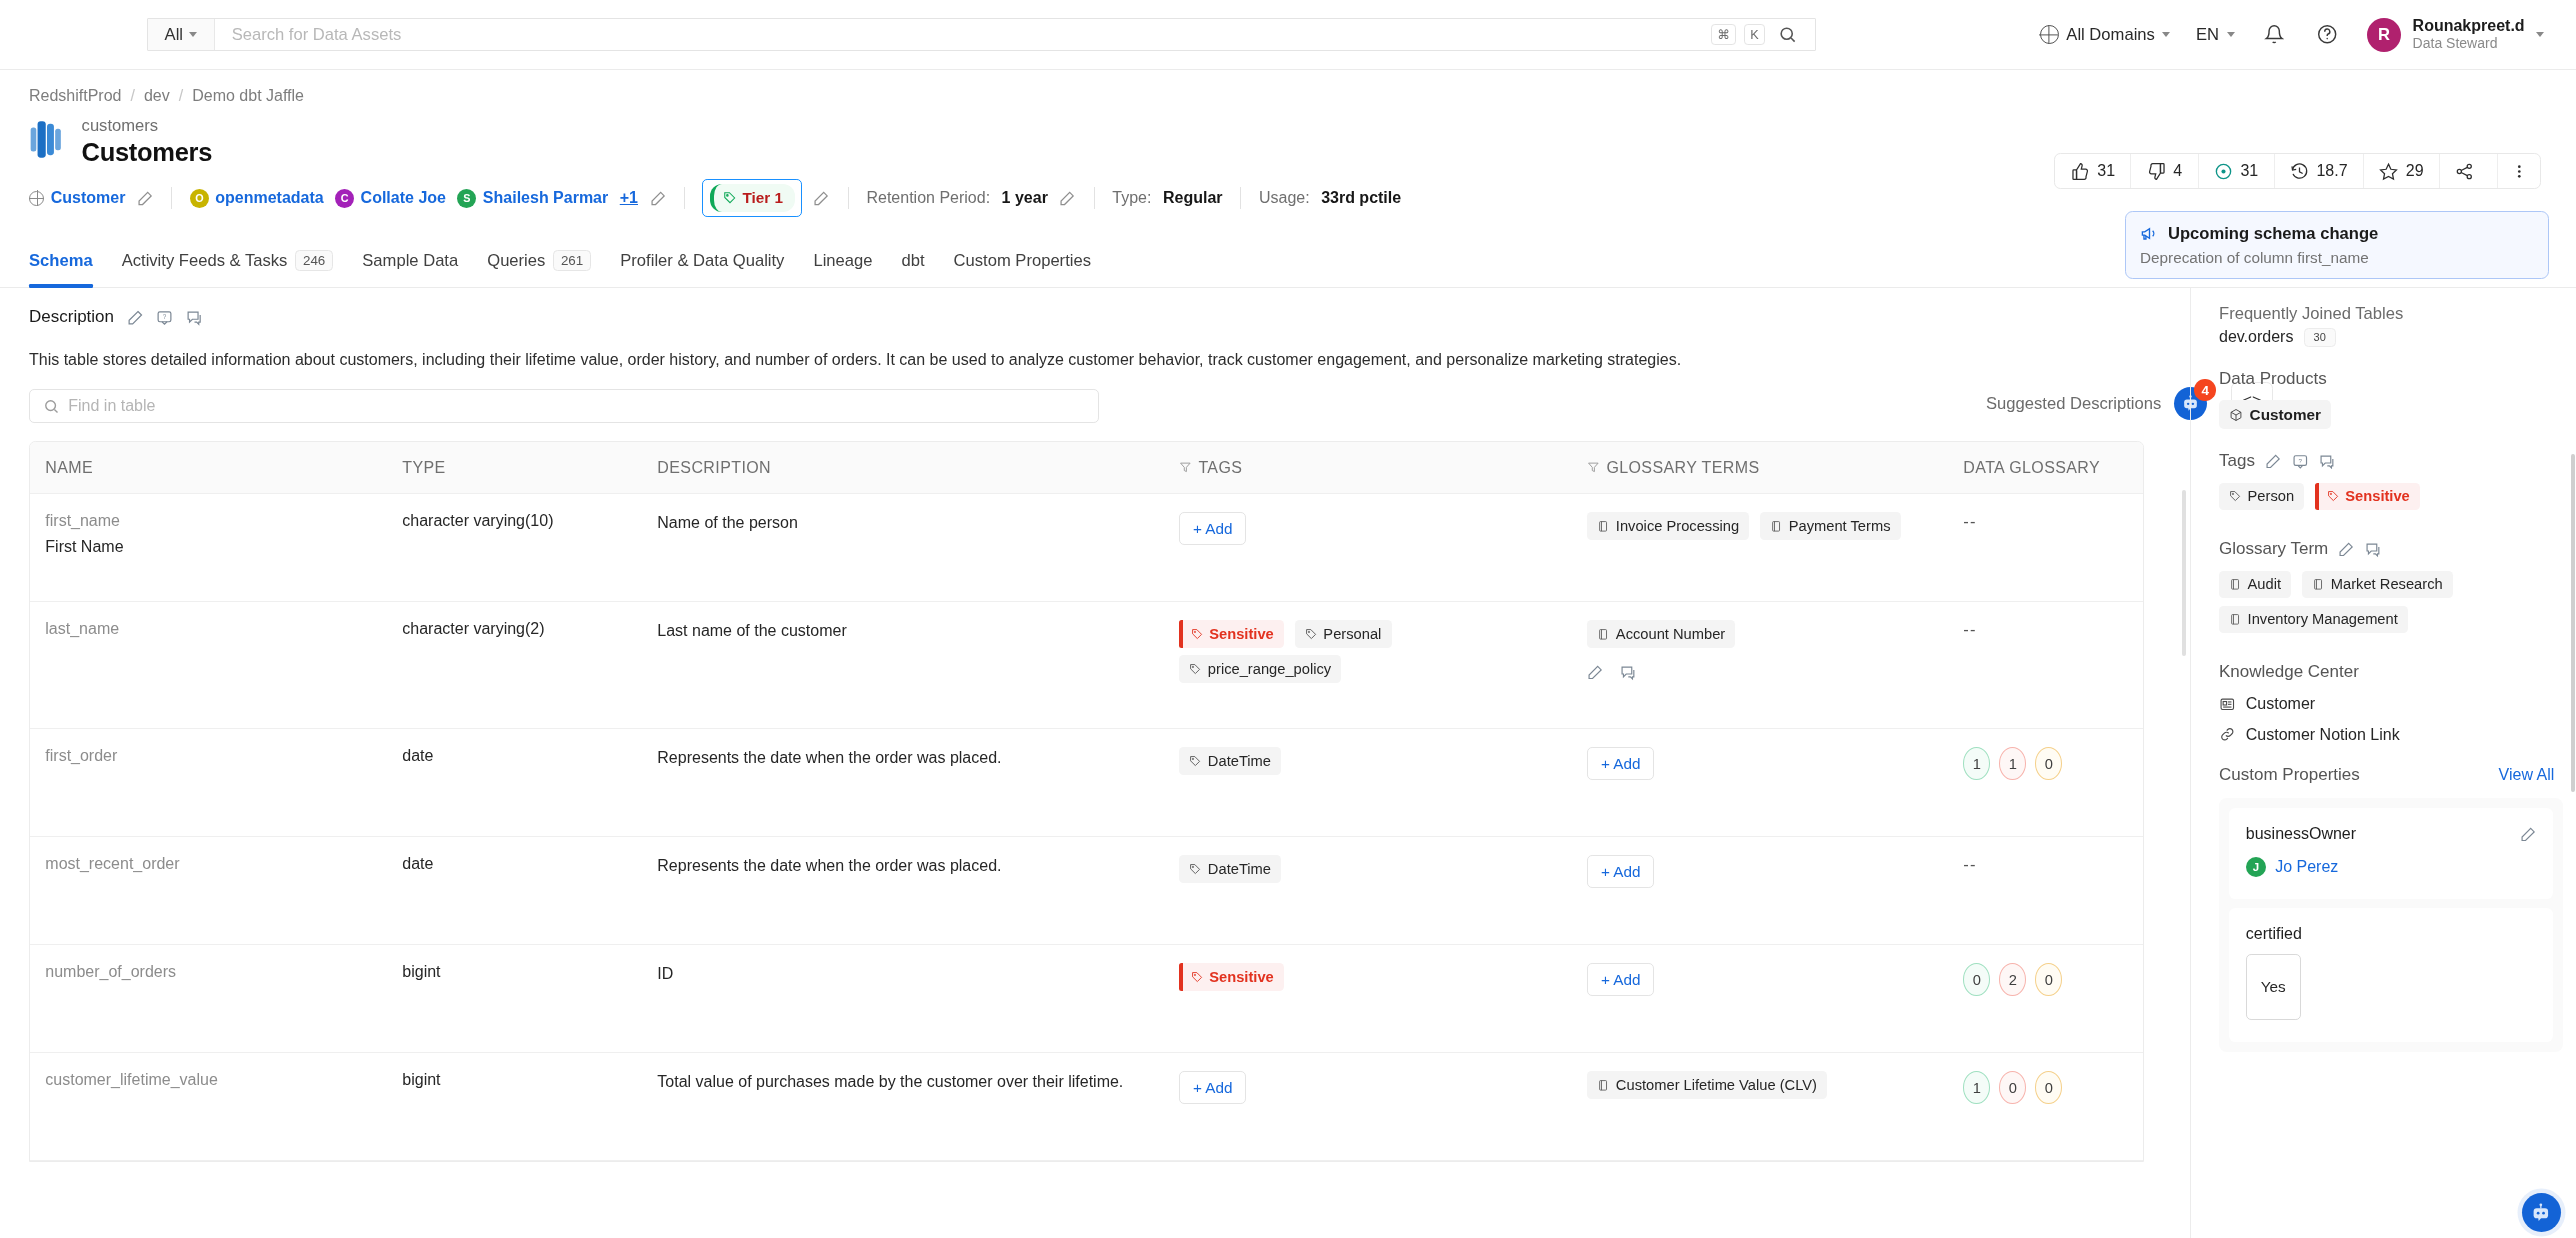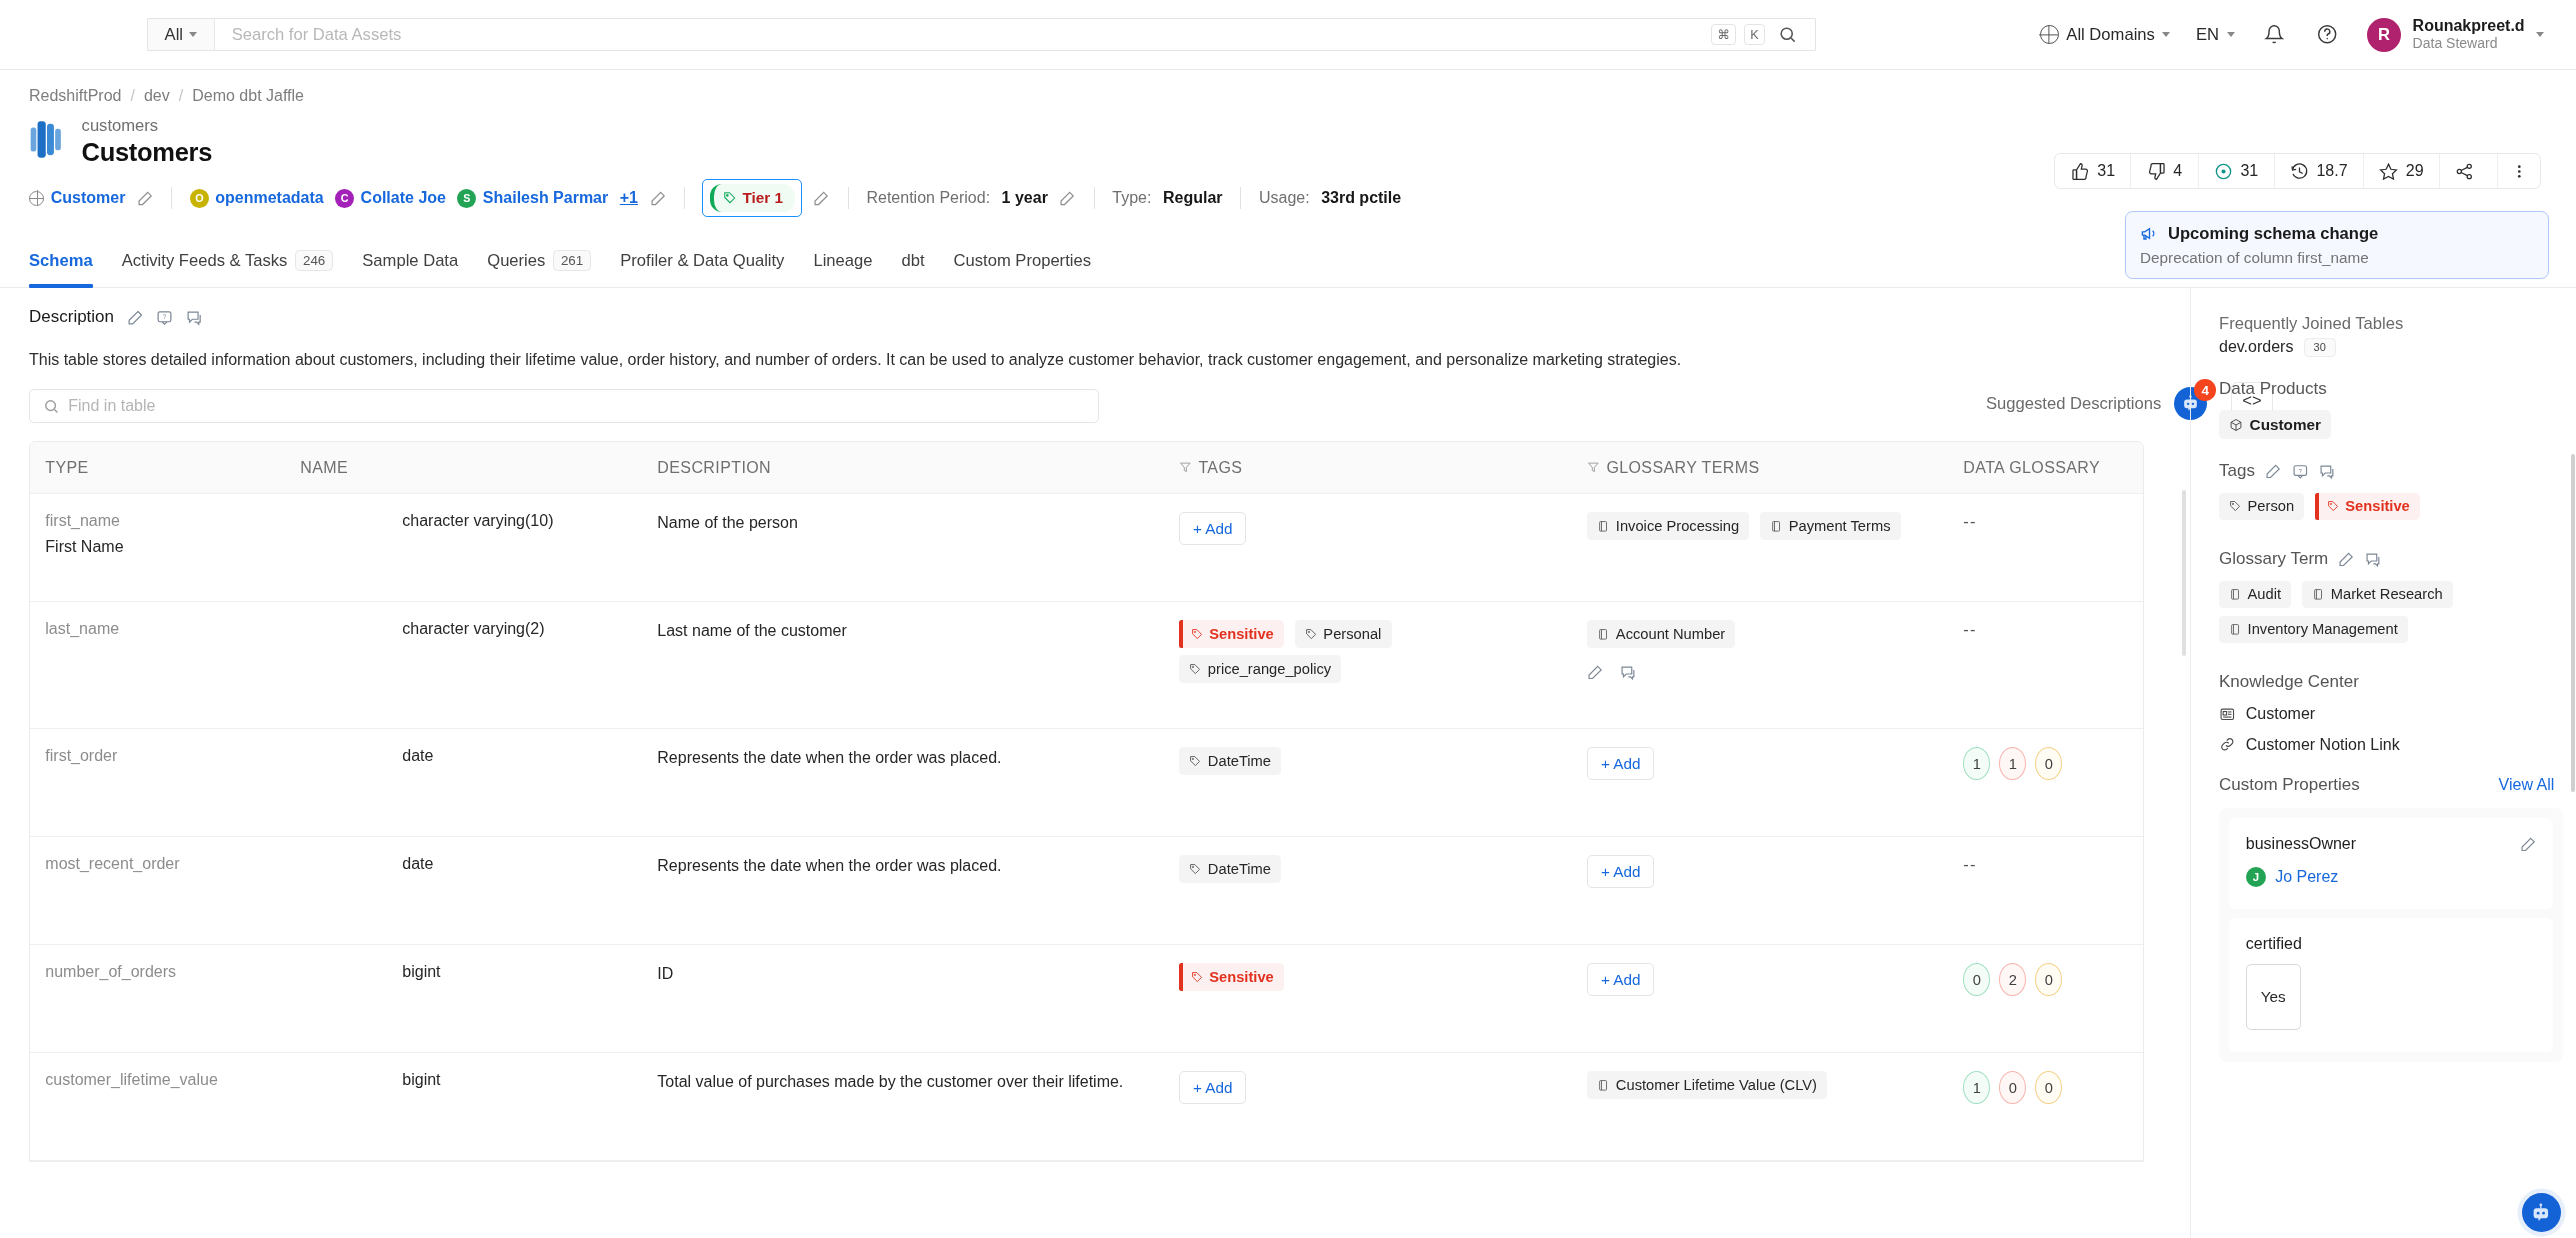--- a/index.html
+++ b/index.html
@@ -201,21 +201,21 @@
     position:absolute; right:303px; top:312px;
     width:42px;height:37px; border:0.6px solid #e8e8e8; border-radius:6.4px;
     display:flex;align-items:center;justify-content:center; color:#333; font-size:16.6px; background:#fff;
   }
 
   
   .rpanel {
     width: 386px; flex:none; border-left:0.6px solid #ececec;
     padding: 14px 0 0 28px; position:relative; overflow:hidden;
   }
-  .rp-h { font-size:16.6px; color:#6b6b6b; margin-top:12px; }
+  .rp-h { font-size:16.6px; color:#6b6b6b; margin-top:2px; }
   .rp-sec-title { font-size:17px; color:#555; margin: 21.7px 0 11.5px 0; display:flex; align-items:center; gap:10.2px;}
   .joined-row { display:flex; align-items:center; gap:10.2px; font-size:16px; color:#262626; margin-top:3.8px;}
   .joined-count { border:0.6px solid #ececec; background:#fafafa; border-radius:4.5px; padding:2.5px 9px; font-size:11px; color:#444;}
   .dp-pill { display:inline-flex; align-items:center; gap:6.4px; background:#f4f4f4; border-radius:5.1px; padding:5.7px 10.2px; font-size:15.3px; font-weight:600; color:#1e1e1e;}
   .kc-row { display:flex; align-items:center; gap:10.2px; font-size:16px; color:#262626; margin-top:12.7px; }
   .cp-head { display:flex; align-items:center; justify-content:space-between; padding-right:21.7px; margin-top:21.7px;}
   .cp-title { font-size:17px; color:#555; }
   .viewall { color:#1668dc; font-size:16px; }
   .cp-card { margin-top:12.7px; margin-right:12.7px; background:#fafafa; border-radius:7.6px; padding:10.2px; }
   .cp-item { background:#fff; border-radius:6.4px; padding: 16.6px 16.6px 21.7px 16.6px; }
@@ -531,22 +531,22 @@
       <div class="findbox">
         <svg width="16.6" height="16.6" viewBox="0 0 24 24" fill="none" stroke="#9c9c9c" stroke-width="2">
           <circle cx="11" cy="11" r="7"></circle>
             <line x1="16.5" y1="16.5" x2="21" y2="21"></line>
         </svg>
         <span>Find in table</span>
       </div>
 
       <div class="tbl">
         <div class="trow thead">
+          <div class="tcell c-name">NAME</div>
           <div class="tcell c-type">TYPE</div>
-          <div class="tcell c-name">NAME</div>
           <div class="tcell c-desc">DESCRIPTION</div>
           <div class="tcell c-tags">
             <span class="filter-ic">
               <svg width="12.7" height="12.7" viewBox="0 0 24 24" fill="none" stroke="#9a9a9a" stroke-width="1.8">
                   <polygon points="3,4 21,4 14,12 14,20 10,18 10,12"></polygon>
                 </svg>
             </span><span>TAGS</span>
           </div>
           <div class="tcell c-gloss">
             <span class="filter-ic">

